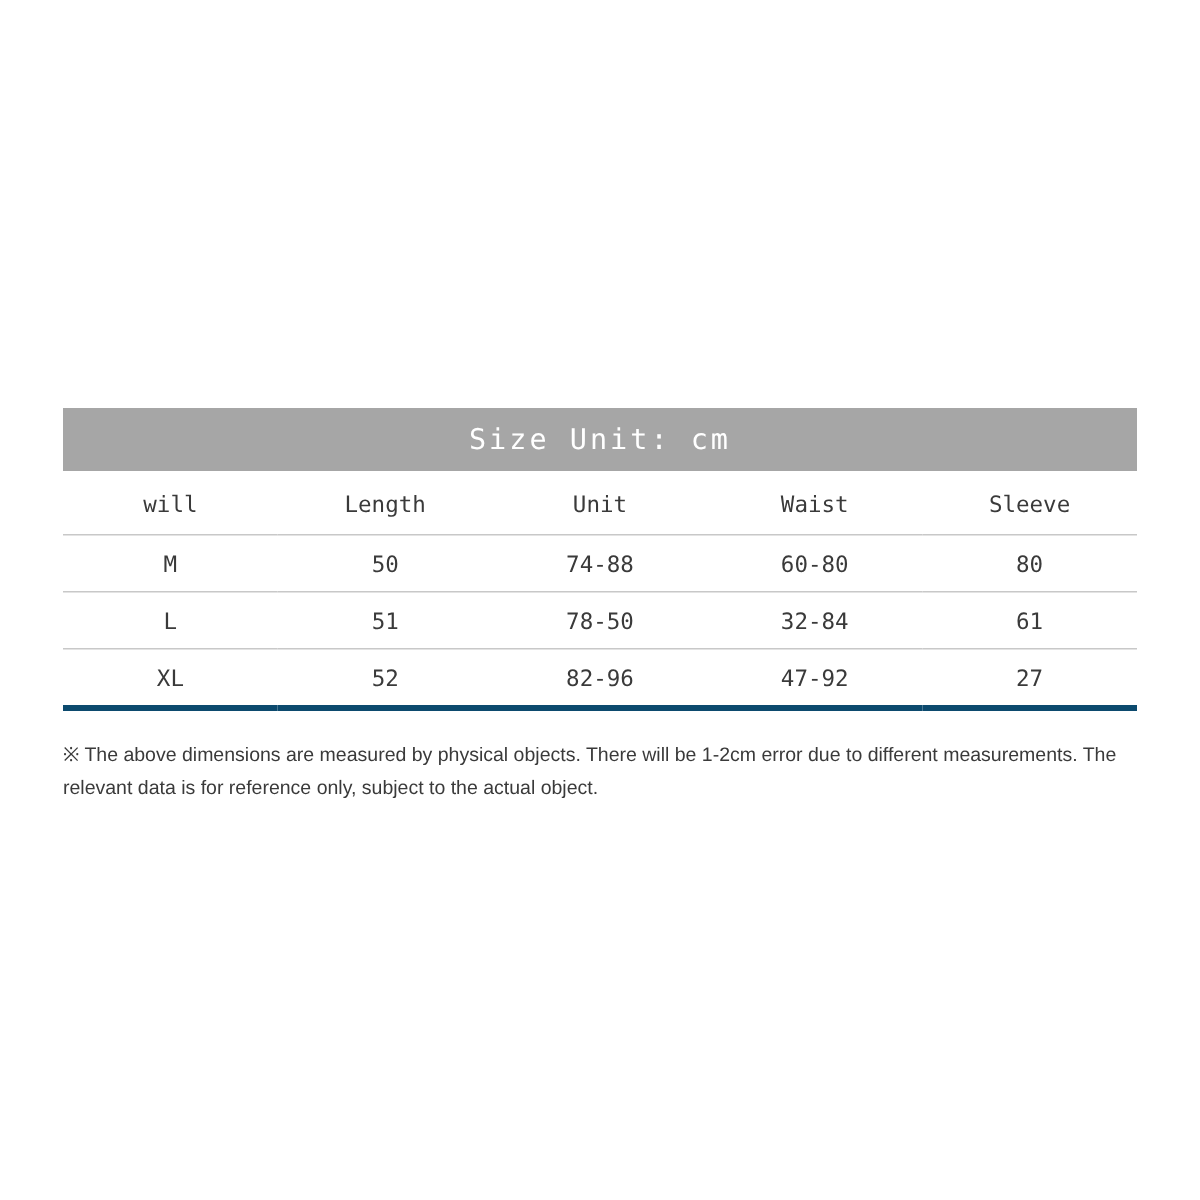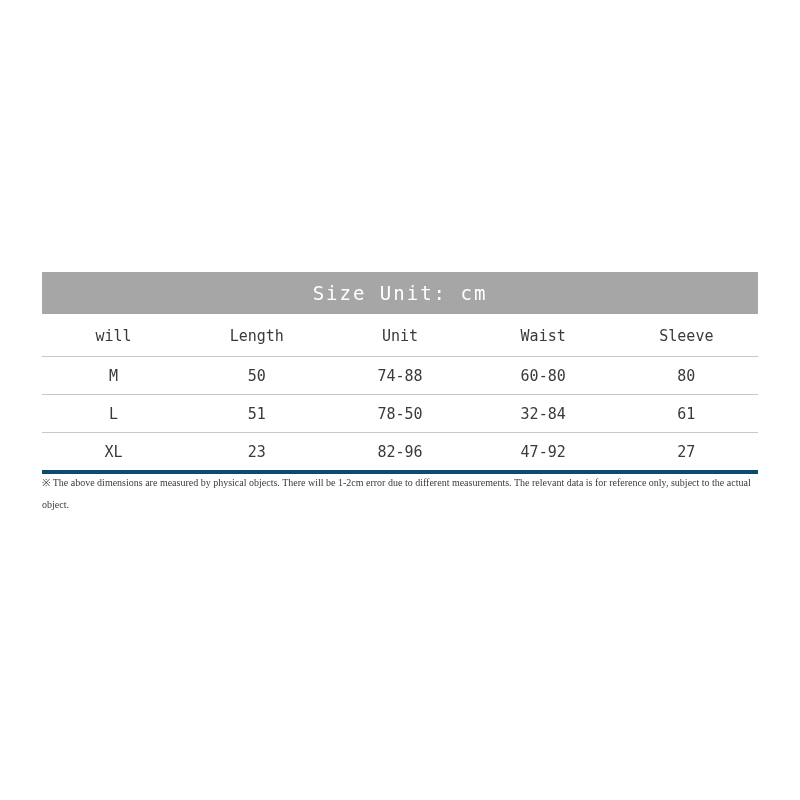--- a/index.html
+++ b/index.html
@@ -56,26 +56,26 @@
   table.size-table td {
     height: 35px;
     border-top: 1px solid #c8c8c8;
   }
   table.size-table tr.last-row td {
     border-bottom: 4px solid #0c4a6e;
   }
   .note {
     position: absolute;
     left: 42px;
-    top: 472px;
+    top: 492px;
     width: 716px;
-    font-size: 10px;
+    font-size: 13px;
     line-height: 22px;
     color: #3a3a3a;
-    font-family: Liberation Serif, serif;
+    font-family: Liberation Sans, sans-serif;
     white-space: pre-wrap;
   }
 </style>
 </head>
 <body>
 
 <div class="page">
 
   <div class="size-chart">
 
@@ -101,21 +101,21 @@
         </tr>
         <tr>
           <td>L</td>
           <td>51</td>
           <td>78-50</td>
           <td>32-84</td>
           <td>61</td>
         </tr>
         <tr class="last-row">
           <td>XL</td>
-          <td>23</td>
+          <td>52</td>
           <td>82-96</td>
           <td>47-92</td>
           <td>27</td>
         </tr>
       </tbody>
     </table>
   </div>
 
   <div class="note">※ The above dimensions are measured by physical objects. There will be 1-2cm error due to different measurements. The relevant data is for reference only, subject to the actual object.</div>
 

